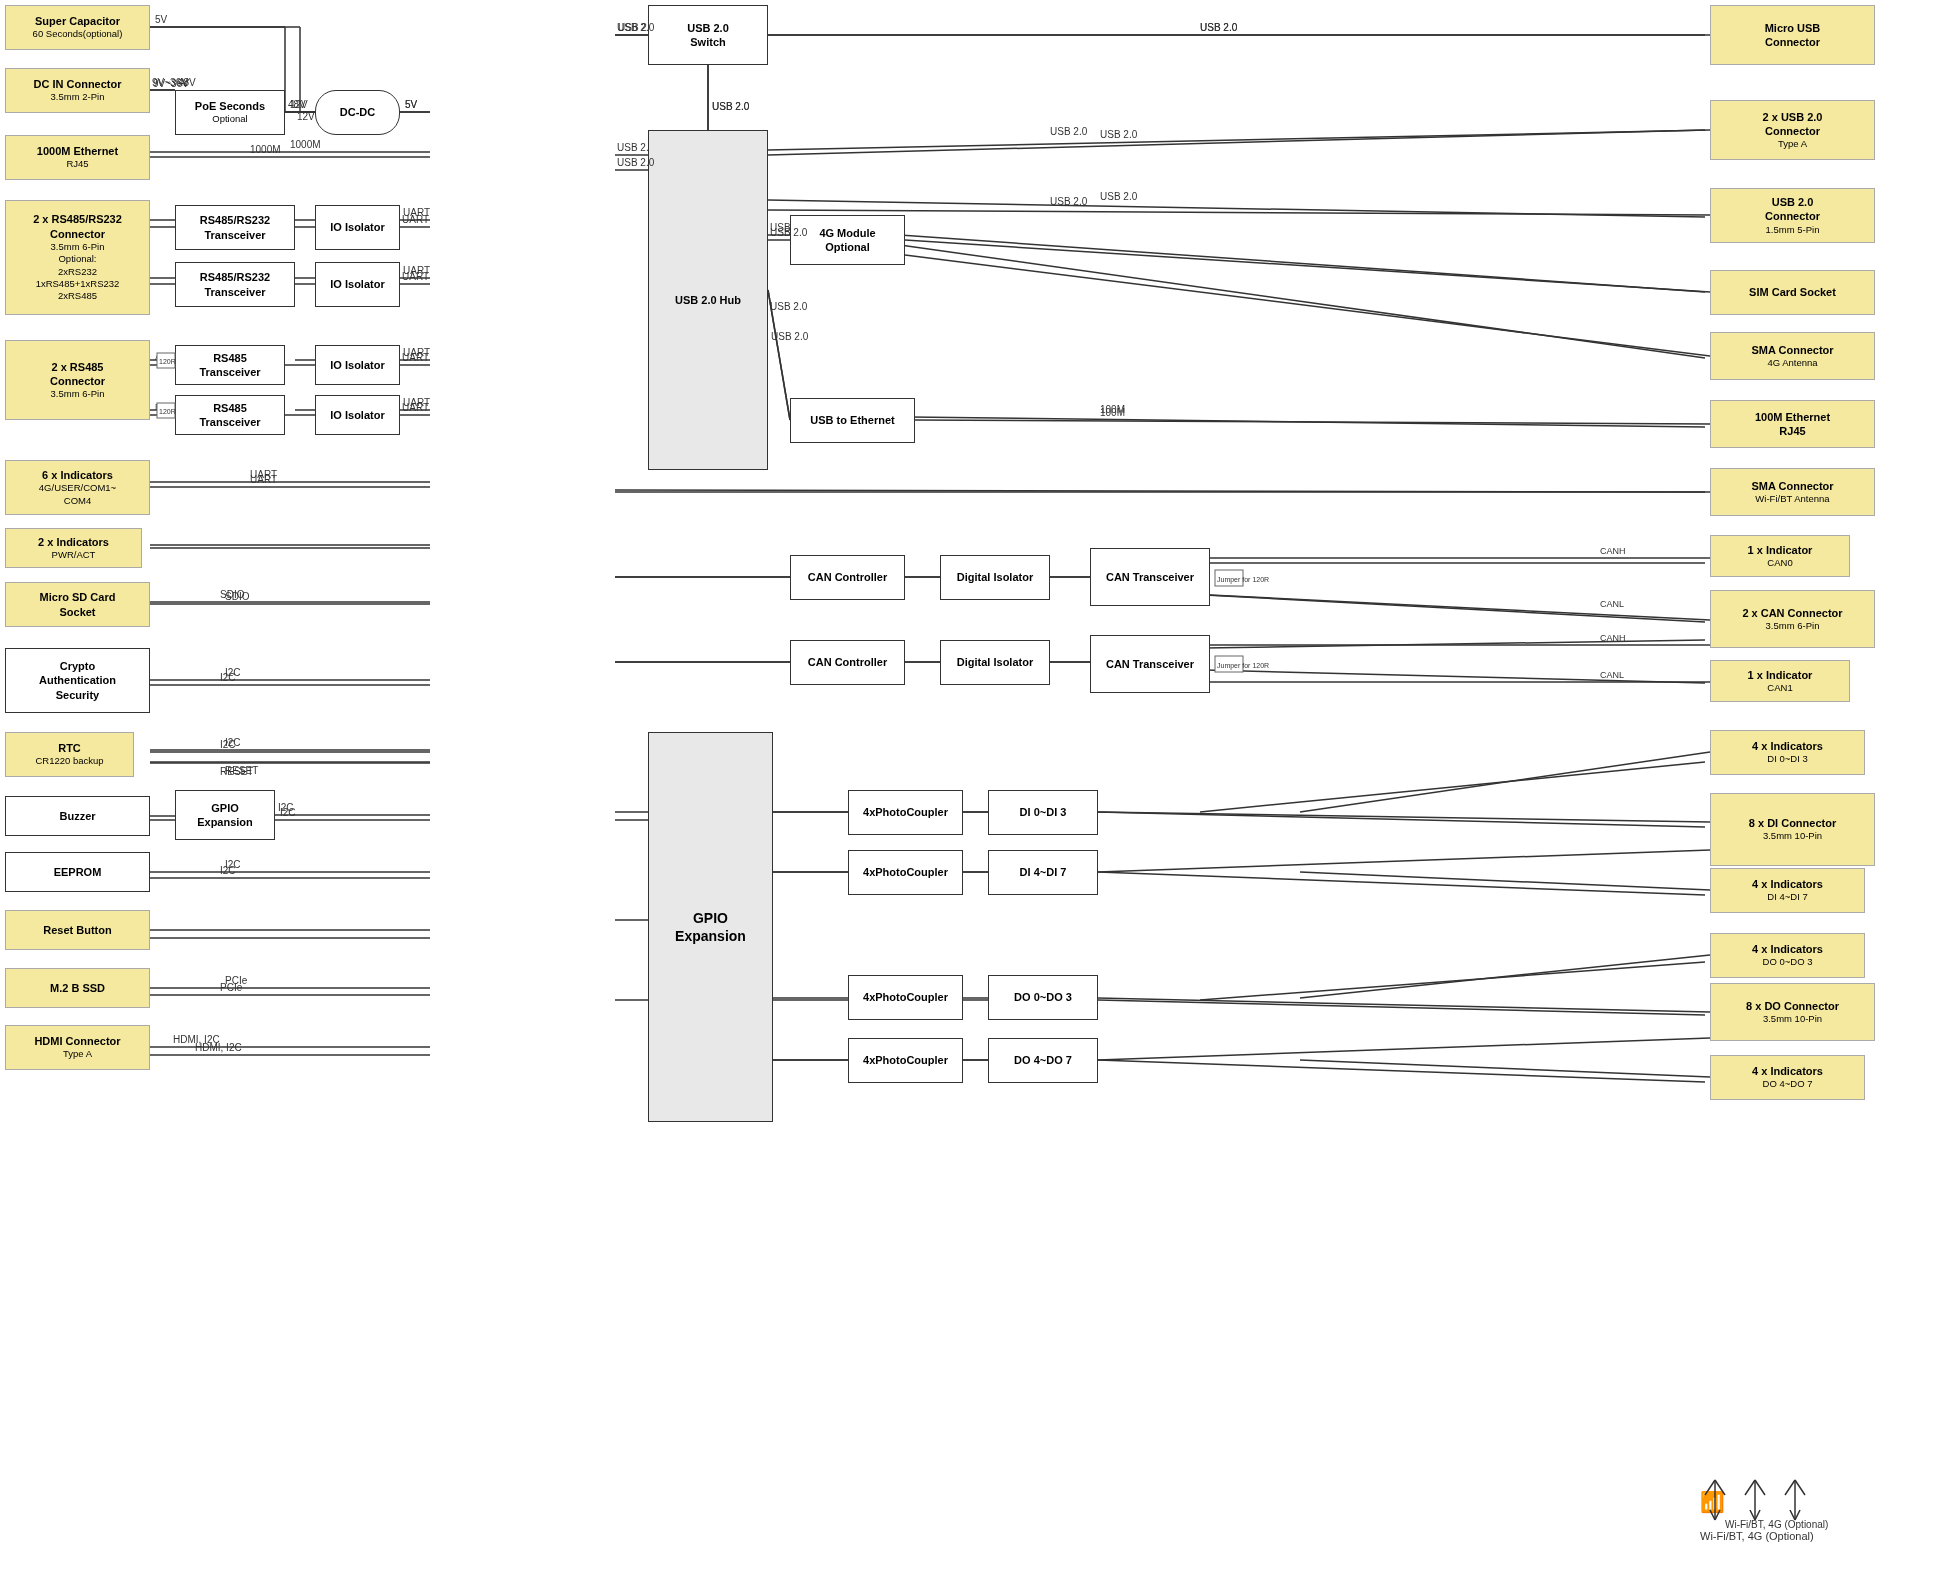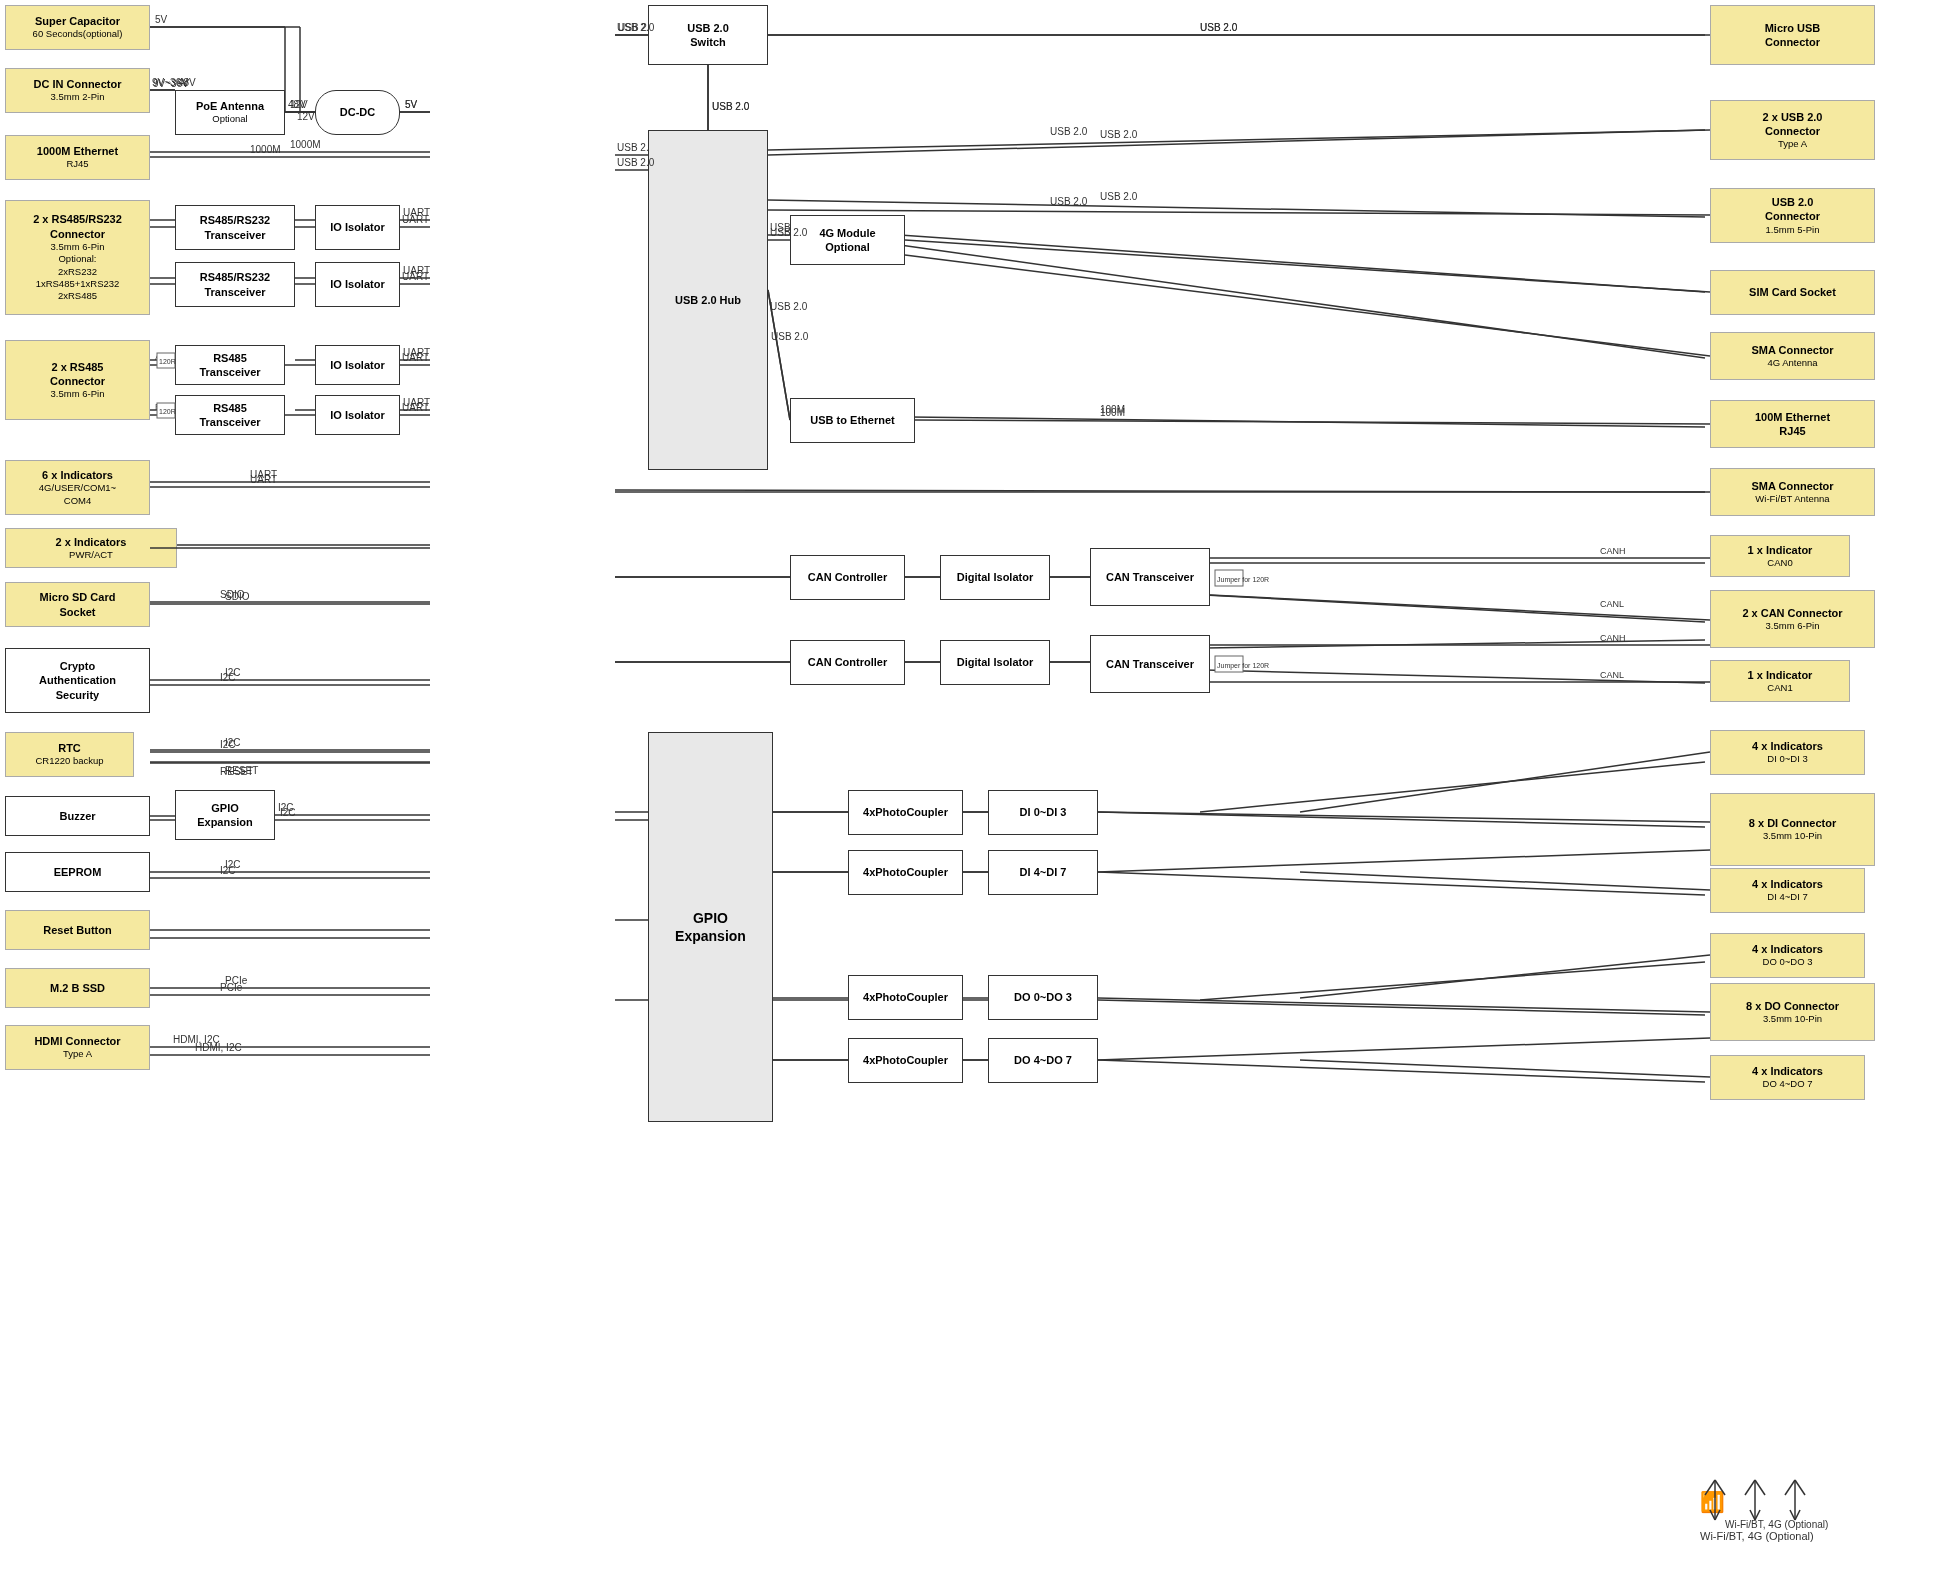--- a/index.html
+++ b/index.html
@@ -233,21 +233,21 @@
     <span>Super Capacitor</span>
     <span class="sub-text">60 Seconds(optional)</span>
   </div>
 
   <div class="block block-yellow" style="left:5px;top:68px;width:145px;height:45px;">
     <span>DC IN Connector</span>
     <span class="sub-text">3.5mm 2-Pin</span>
   </div>
 
   <div class="block block-white" style="left:175px;top:90px;width:110px;height:45px;">
-    <span>PoE Antenna</span>
+    <span>PoE Seconds</span>
     <span class="sub-text">Optional</span>
   </div>
 
   <div class="block block-white" style="left:315px;top:90px;width:85px;height:45px;border-radius:21px;">
     <span>DC-DC</span>
   </div>
 
   <div class="block block-yellow" style="left:5px;top:135px;width:145px;height:45px;">
     <span>1000M Ethernet</span>
     <span class="sub-text">RJ45</span>
@@ -293,21 +293,21 @@
 
   <div class="block block-white" style="left:315px;top:395px;width:85px;height:40px;">
     <span>IO Isolator</span>
   </div>
 
   <div class="block block-yellow" style="left:5px;top:460px;width:145px;height:55px;">
     <span style="font-weight:bold;">6 x Indicators</span>
     <span class="sub-text">4G/USER/COM1~<br>COM4</span>
   </div>
 
-  <div class="block block-yellow" style="left:5px;top:528px;width:172px;height:40px;">
+  <div class="block block-yellow" style="left:5px;top:528px;width:137px;height:40px;">
     <span style="font-weight:bold;">2 x Indicators</span>
     <span class="sub-text">PWR/ACT</span>
   </div>
 
   <div class="block block-yellow" style="left:5px;top:582px;width:145px;height:45px;">
     <span style="font-weight:bold;">Micro SD Card<br>Socket</span>
   </div>
 
   <div class="block block-white" style="left:5px;top:648px;width:145px;height:65px;">
     <span style="font-weight:bold;">Crypto<br>Authentication<br>Security</span>

